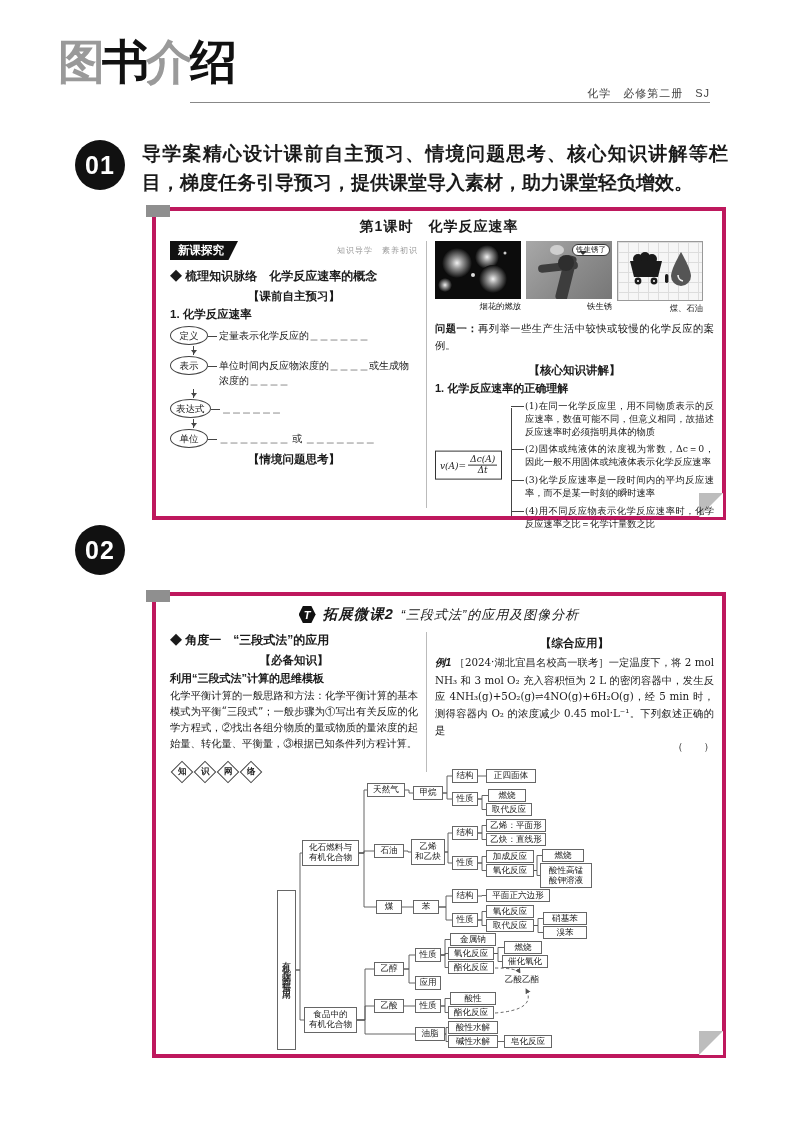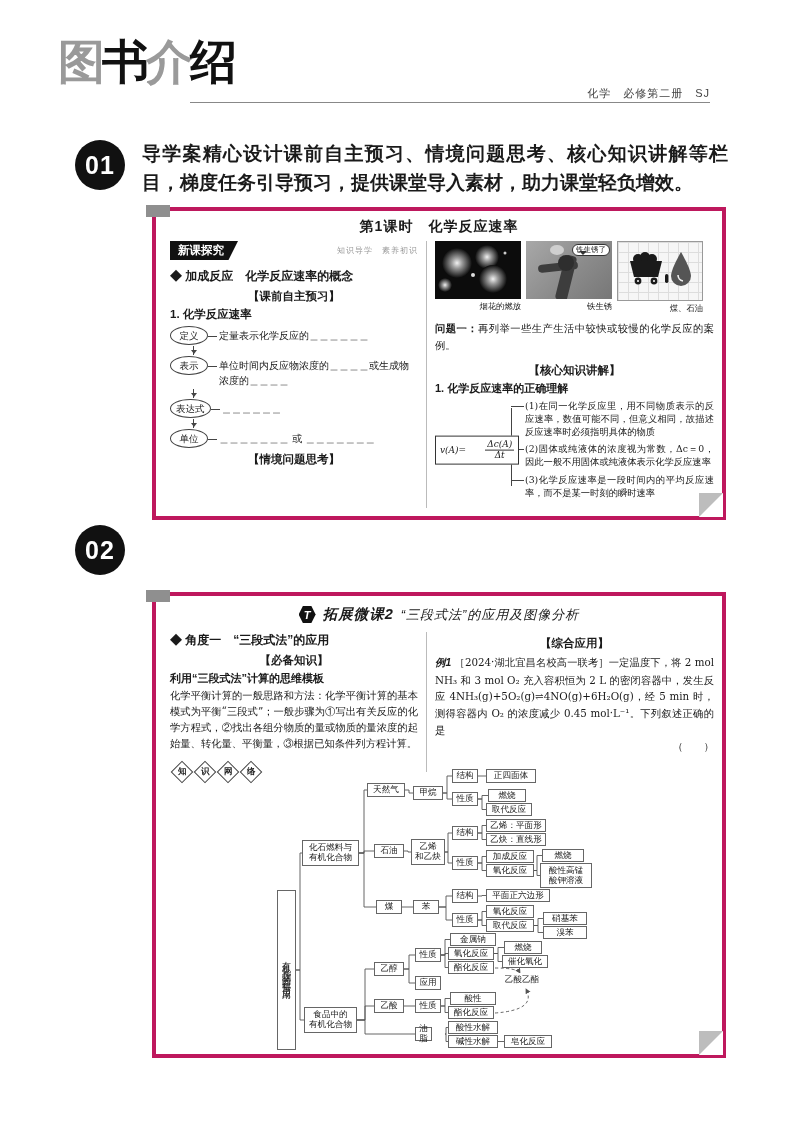--- a/index.html
+++ b/index.html
@@ -61,21 +61,21 @@
   .ph3{background:#f6f6f6;border:1px solid #999;
        background-image:linear-gradient(#ddd 1px,transparent 1px),linear-gradient(90deg,#ddd 1px,transparent 1px);
        background-size:10px 10px;}
   .photos figcaption{font-family:"DejaVu Serif",serif;font-size:8.3px;text-align:right;margin-top:2px;}
   .qline{margin-top:6px;font-size:10.3px;font-family:"DejaVu Serif",serif;line-height:1.6;text-align:justify;}
   .qlead{font-family:"Liberation Sans",sans-serif;font-weight:bold;}
   .coreitem{font-weight:bold;font-size:11px;margin:2px 0 4px;}
   .points{position:relative;padding-left:86px;margin-top:2px;}
   .rail{position:absolute;left:76px;top:8px;bottom:14px;width:1px;background:#444;}
   .fbox{position:absolute;left:0;top:50%;transform:translateY(-50%);border:1px solid #333;background:#fff;
-        padding:3px 4px;font-family:"DejaVu Serif",serif;font-style:italic;font-size:9px;display:flex;align-items:center;gap:19px;z-index:1;}
+        padding:3px 4px;font-family:"DejaVu Serif",serif;font-style:italic;font-size:9px;display:flex;align-items:center;gap:2px;z-index:1;}
   .frac{display:inline-flex;flex-direction:column;text-align:center;line-height:1.1;}
   .frac .num{border-bottom:1px solid #333;padding:0 2px;}
   .point{position:relative;font-family:"DejaVu Serif",serif;font-size:9.3px;line-height:1.38;text-align:justify;margin-bottom:5px;padding-left:4px;}
   .point::before{content:"";position:absolute;left:-10px;top:6px;width:13px;height:1px;background:#444;}
   
   .p2head{display:flex;justify-content:center;align-items:center;gap:7px;margin-top:9px;}
   .hex{width:17px;height:17px;background:#111;color:#fff;font-weight:bold;font-style:italic;font-size:11px;
        clip-path:polygon(25% 0,75% 0,100% 50%,75% 100%,25% 100%,0 50%);display:flex;align-items:center;justify-content:center;flex:0 0 auto;}
   .mtitle{font-weight:900;font-style:italic;font-size:14.5px;letter-spacing:1px;}
   .msub{font-style:italic;font-size:13px;letter-spacing:1px;}
@@ -115,21 +115,21 @@
     <div class="dogear"></div>
     <div class="p-title">第1课时　化学反应速率</div>
     <div class="pbody p1body">
       <div class="colL">
         <div class="tabrow">
           <span class="explore-tab">新课探究</span>
           <span class="tabnote">知识导学　素养初识</span>
         </div>
         <div class="taskline">
           <span>◆</span>
-          <span>加成反应　化学反应速率的概念</span>
+          <span>梳理知识脉络　化学反应速率的概念</span>
         </div>
         <div class="cbracket">【课前自主预习】</div>
         <div class="numline">1. 化学反应速率</div>
 
         <div>
           <div class="frow">
             <span class="fell">定义</span>
             <span class="fline"></span>
             <span class="ftext">定量表示化学反应的＿＿＿＿＿＿</span>
           </div>
@@ -217,20 +217,21 @@
           <div class="fbox">
             <span>v(A)=</span>
             <span class="frac">
               <span class="num">Δc(A)</span>
               <span class="den">Δt</span>
             </span>
           </div>
           <div class="point">(1)在同一化学反应里，用不同物质表示的反应速率，数值可能不同，但意义相同，故描述反应速率时必须指明具体的物质</div>
           <div class="point">(2)固体或纯液体的浓度视为常数，Δc＝0，因此一般不用固体或纯液体表示化学反应速率</div>
           <div class="point">(3)化学反应速率是一段时间内的平均反应速率，而不是某一时刻的瞬时速率</div>
+          <div class="point">(4)用不同反应物表示化学反应速率时，化学反应速率之比＝化学计量数之比</div>
         </div>
       </div>
     </div>
   </div>
 
   <div class="badge" style="top:525px;">02</div>
 
   <div class="page page2">
     <div class="corner-tab"></div>
     <div class="dogear"></div>
@@ -367,20 +368,20 @@
         <div class="mm-node" style="left: 249px; top: 185px; width: 46px; height: 13px;">氧化反应</div>
         <div class="mm-node" style="left: 249px; top: 199px; width: 46px; height: 13px;">酯化反应</div>
         <div class="mm-node" style="left: 305px; top: 179px; width: 38px; height: 13px;">燃烧</div>
         <div class="mm-node" style="left: 303px; top: 193px; width: 46px; height: 13px;">催化氧化</div>
         <div class="mm-node" style="left: 216px; top: 214px; width: 26px; height: 14px;">应用</div>
         <div class="mm-node mm-nb" style="left: 300px; top: 211px; width: 46px; height: 13px;">乙酸乙酯</div>
         <div class="mm-node" style="left: 175px; top: 237px; width: 30px; height: 14px;">乙酸</div>
         <div class="mm-node" style="left: 216px; top: 237px; width: 26px; height: 14px;">性质</div>
         <div class="mm-node" style="left: 251px; top: 230px; width: 46px; height: 13px;">酸性</div>
         <div class="mm-node" style="left: 249px; top: 244px; width: 46px; height: 13px;">酯化反应</div>
-        <div class="mm-node" style="left: 216px; top: 265px; width: 17px; height: 14px;">油脂</div>
+        <div class="mm-node" style="left: 216px; top: 265px; width: 30px; height: 14px;">油脂</div>
         <div class="mm-node" style="left: 249px; top: 259px; width: 50px; height: 13px;">酸性水解</div>
         <div class="mm-node" style="left: 249px; top: 273px; width: 50px; height: 13px;">碱性水解</div>
         <div class="mm-node" style="left: 305px; top: 273px; width: 48px; height: 13px;">皂化反应</div>
       </div>
   </div>
 
 </div>
 
 </body></html>

